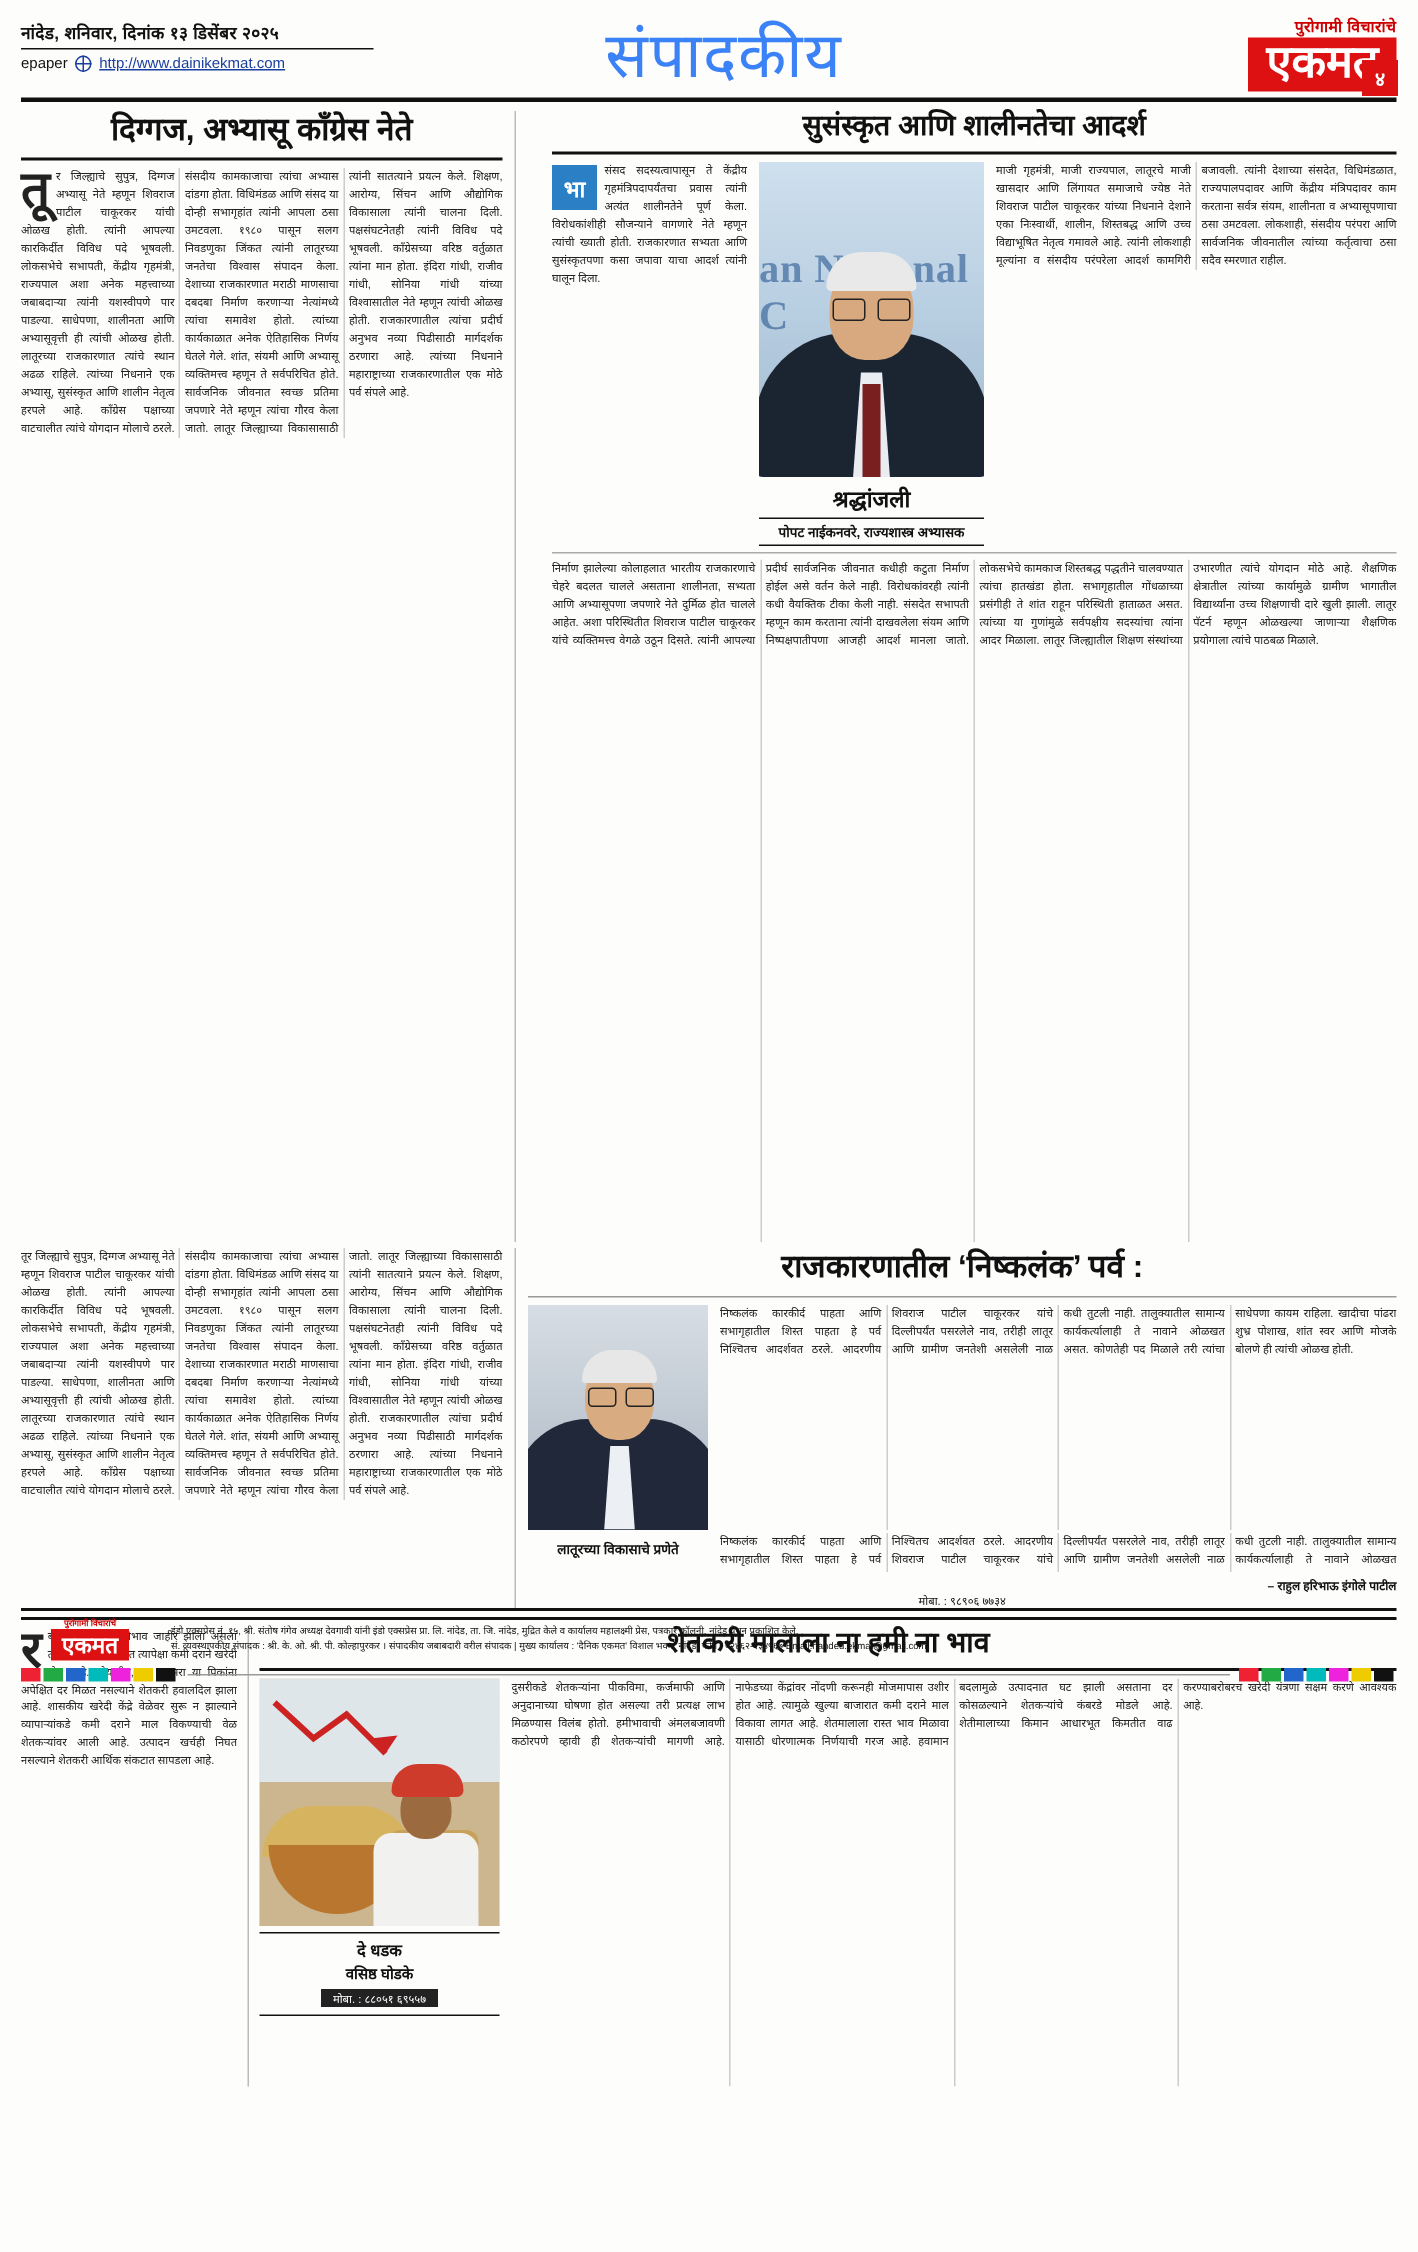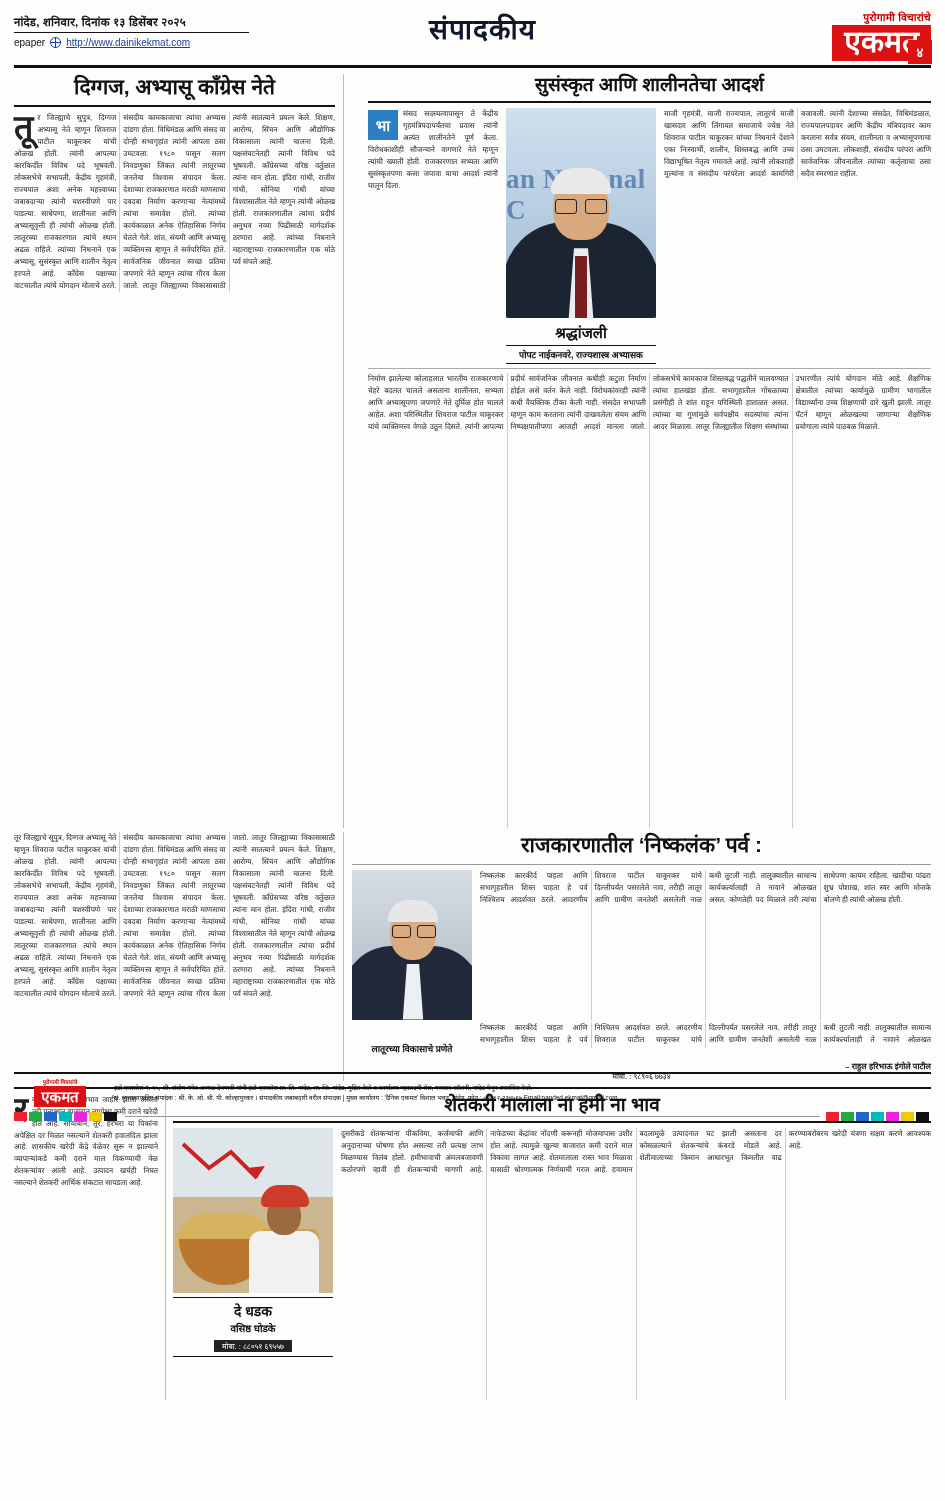--- a/index.html
+++ b/index.html
@@ -20,21 +20,21 @@
   .mh-left { width: 235px; padding-top:4px; }
   .mh-date { font-size: 11.5px; font-weight:bold; letter-spacing:.2px; color:#111;
       border-bottom:1.5px solid #111; padding-bottom:3px; }
   .mh-epaper { display:flex; align-items:center; gap:5px; margin-top:4px; font-size:10px; }
   .mh-epaper .ep { font-weight:normal; }
   .globe { width:11px; height:11px; border-radius:50%; border:1.4px solid #1a3fa0; position:relative; flex:none;}
   .globe:before{content:"";position:absolute;left:4px;top:-1px;width:2px;height:11px;border-left:1.3px solid #1a3fa0;}
   .globe:after{content:"";position:absolute;left:-1px;top:4px;width:11px;height:2px;border-top:1.3px solid #1a3fa0;}
   .mh-url { color:#1a3fa0; text-decoration:underline; font-size:10px; }
   .mh-center { flex:1; text-align:center; padding-top:6px; }
-  .mh-title { font-size:28px; font-weight:bold; letter-spacing:1px; color:#0f172a; line-height:1; }
+  .mh-title { font-size:42px; font-weight:normal; letter-spacing:1px; color:#3b82f6; line-height:1; }
   .mh-right { width:215px; text-align:right; position:relative; }
   .mh-tag { font-size:10.5px; font-weight:bold; color:#c00; letter-spacing:.3px; }
   .mh-logo { display:inline-block; background:#d11; color:#fff; font-size:30px; font-weight:bold;
       padding:1px 12px 3px 12px; line-height:1.05; margin-top:1px; position:relative;}
   .mh-pageno { position:absolute; right:-1px; top:30px; width:24px; height:24px; background:#d11; color:#fff;
       font-size:13px; font-weight:bold; display:flex; align-items:center; justify-content:center;}
 
   
   .content { display:flex; gap:16px; margin-top:6px; }
   .colA { width: 330px; padding-right:8px; border-right:1px solid #bbb; }
@@ -114,21 +114,21 @@
   .fp-beans { position:absolute; left:2px; bottom:46px; width:100px; height:34px; background:#d6b35e;
       border-radius:50px 50px 0 0; }
   .fp-sack { position:absolute; left:86px; bottom:6px; width:60px; height:58px; background:#c8a15d; border-radius:8px 8px 4px 4px;}
   .fp-person { position:absolute; right:6px; bottom:0; width:86px; height:120px; }
   .fp-shirt { position:absolute; bottom:0; left:8px; width:70px; height:62px; background:#f1f1ef; border-radius:12px 12px 0 0;}
   .fp-head { position:absolute; bottom:58px; left:26px; width:34px; height:38px; background:#9c6a3f; border-radius:46%;}
   .fp-turban { position:absolute; bottom:86px; left:20px; width:48px; height:22px; background:#cf3b2b; border-radius:24px 24px 6px 6px;}
   .fp-arrow { position:absolute; left:6px; top:10px; width:110px; height:54px; }
 
   .authorbox { text-align:center; border-top:1px solid #111; border-bottom:1px solid #111; padding:3px 0; margin-top:4px;}
-  .ab-title { font-size:14px; font-weight:bold; }
+  .ab-title { font-size:11px; font-weight:bold; }
   .ab-name { font-size:10px; font-weight:bold; margin-top:1px; }
   .ab-mob { font-size:7.5px; background:#222; color:#fff; display:inline-block; padding:1px 8px; margin-top:2px;}
 
   
   .footer { position:absolute; left:14px; right:14px; bottom:8px; }
   .footer-top { border-top:2px solid #111; padding-top:4px; display:flex; align-items:center; gap:8px; }
   .f-logo { width:92px; flex:none; text-align:center; }
   .f-logo .f-tag { font-size:5.6px; font-weight:bold; color:#c00; }
   .f-logo .f-big { background:#d11; color:#fff; font-size:15px; font-weight:bold; padding:0 7px 1px; display:inline-block; }
   .f-text { font-size:6.4px; line-height:1.5; flex:1; }
@@ -224,21 +224,21 @@
               <div class="p2-hair"></div>
               <div class="p2-glass"></div>
             </div>
           </div>
         </div>
         <div style="flex:1;">
           <div class="body-text cols4" style="height:150px; overflow:hidden;">निष्कलंक कारकीर्द पाहता आणि सभागृहातील शिस्त पाहता हे पर्व निश्चितच आदर्शवत ठरले. आदरणीय शिवराज पाटील चाकूरकर यांचे दिल्लीपर्यंत पसरलेले नाव, तरीही लातूर आणि ग्रामीण जनतेशी असलेली नाळ कधी तुटली नाही. तालुक्यातील सामान्य कार्यकर्त्यालाही ते नावाने ओळखत असत. कोणतेही पद मिळाले तरी त्यांचा साधेपणा कायम राहिला. खादीचा पांढरा शुभ्र पोशाख, शांत स्वर आणि मोजके बोलणे ही त्यांची ओळख होती.</div>
         </div>
       </div>
       <div style="display:flex; gap:8px; margin-top:2px;">
-        <div style="width:120px;margin-top:16px;">
+        <div style="width:120px;">
           <div class="smallhead">लातूरच्या विकासाचे प्रणेते</div>
         </div>
         <div style="flex:1;">
           <div class="body-text cols4" style="height:26px; overflow:hidden;">निष्कलंक कारकीर्द पाहता आणि सभागृहातील शिस्त पाहता हे पर्व निश्चितच आदर्शवत ठरले. आदरणीय शिवराज पाटील चाकूरकर यांचे दिल्लीपर्यंत पसरलेले नाव, तरीही लातूर आणि ग्रामीण जनतेशी असलेली नाळ कधी तुटली नाही. तालुक्यातील सामान्य कार्यकर्त्यालाही ते नावाने ओळखत असत. कोणतेही पद मिळाले तरी त्यांचा साधेपणा कायम राहिला. खादीचा पांढरा शुभ्र पोशाख, शांत स्वर आणि मोजके बोलणे ही त्यांची ओळख होती.</div>
         </div>
       </div>
       <div class="sign">– राहुल हरिभाऊ इंगोले पाटील</div>
       <div class="sign2">मोबा. : ९८९०६ ७७३४</div>
     </div>
   </div>

